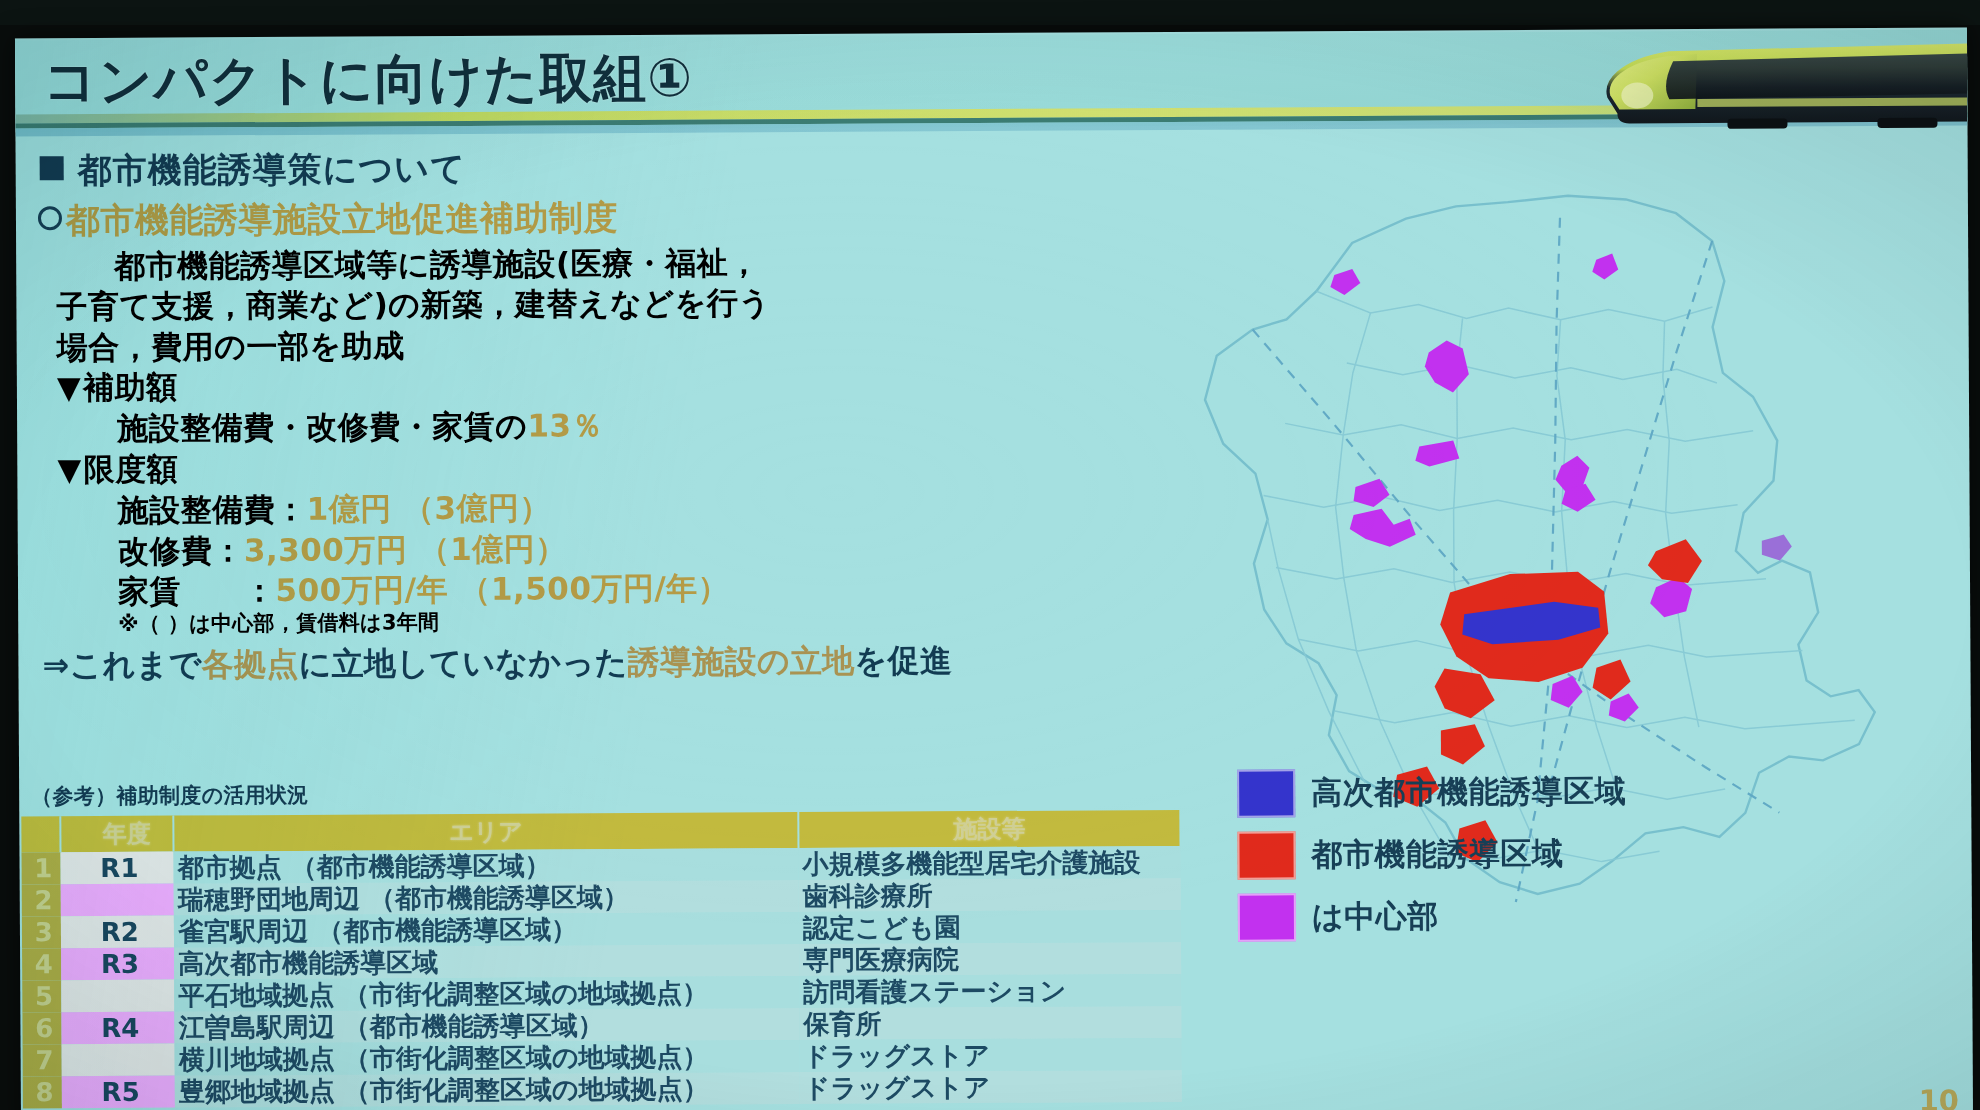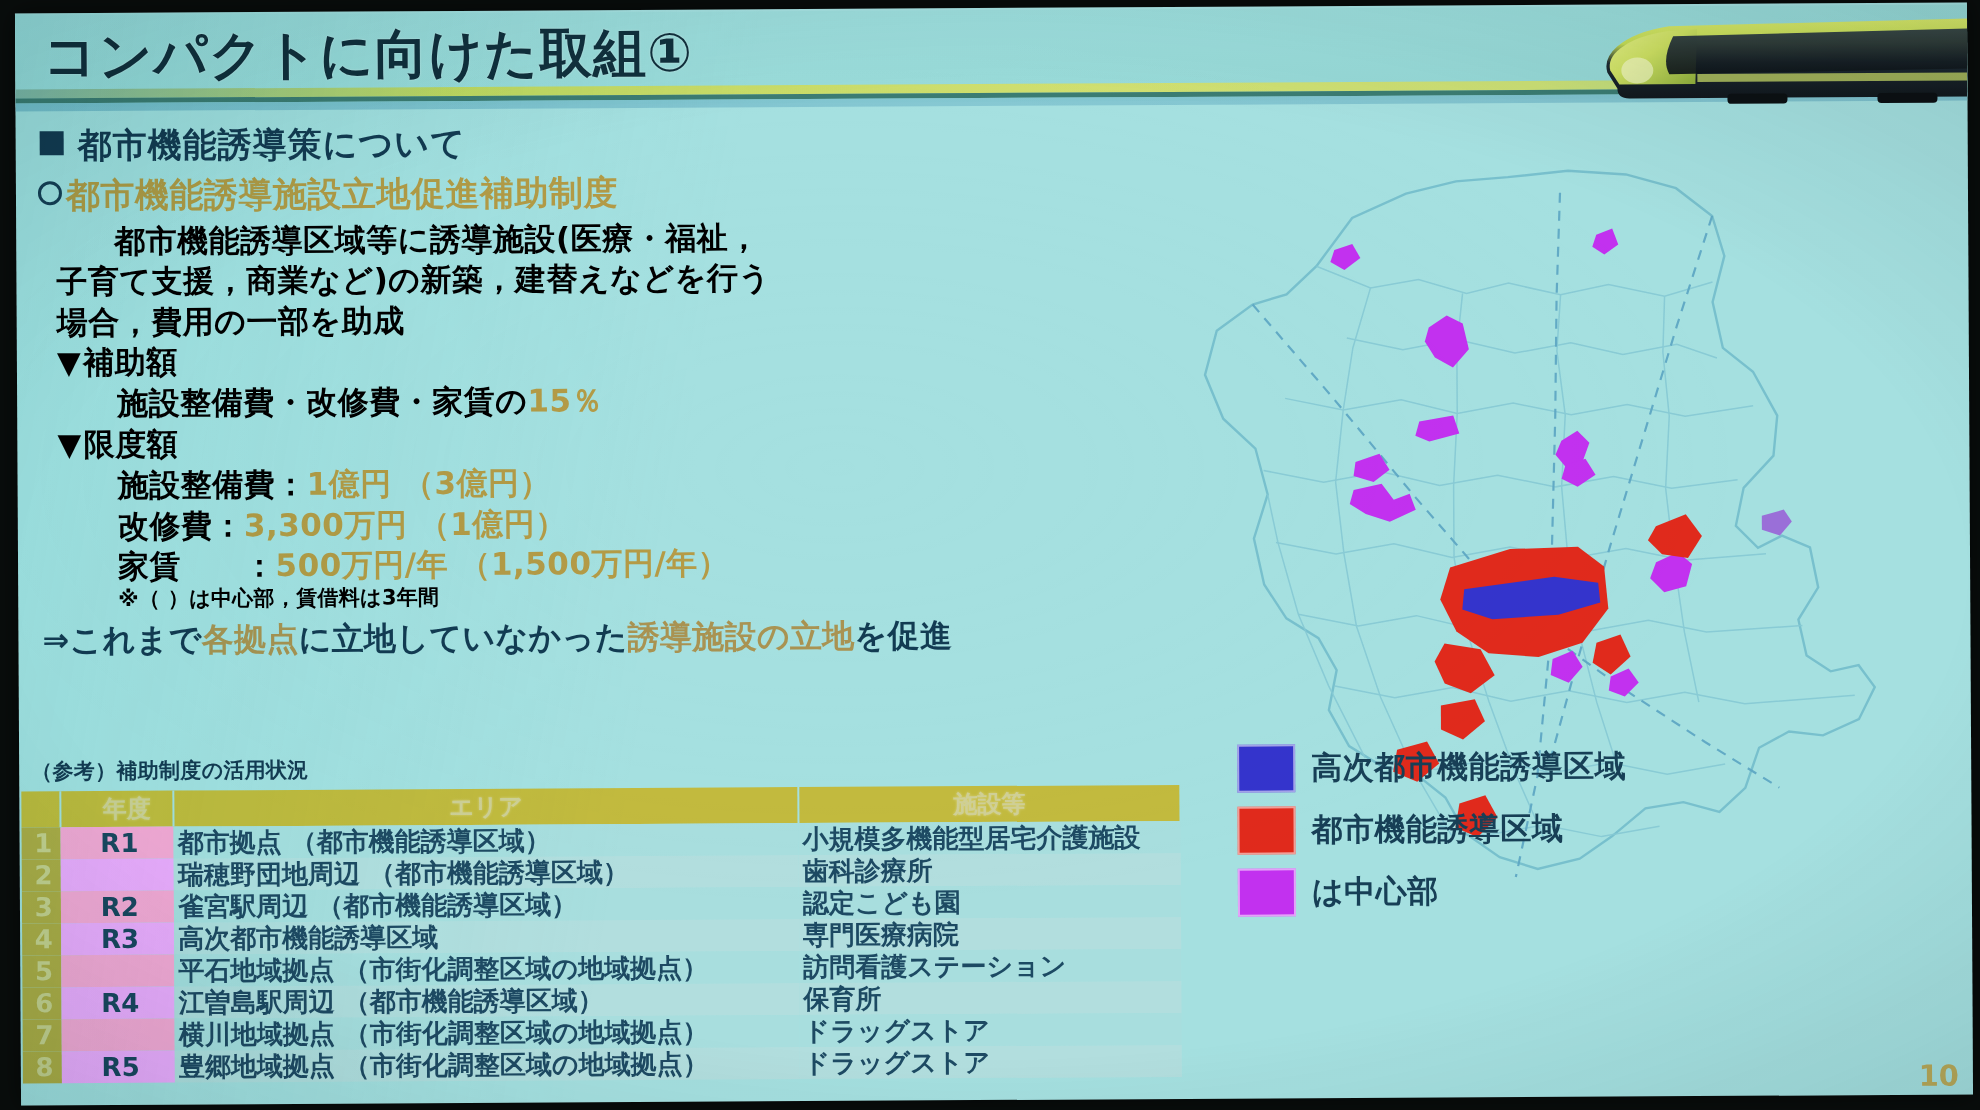--- a/index.html
+++ b/index.html
@@ -3,21 +3,21 @@
 <meta charset="utf-8">
 <title>コンパクトに向けた取組①</title>
 <style>
   html,body{margin:0;padding:0;background:#0c1412;}
   body{
     font-family:"DejaVu Sans","Liberation Sans",sans-serif;
     width:1980px;height:1110px;overflow:hidden;position:relative;
   }
   
   #photo-frame{
-    position:absolute;inset:0;background:#090d0c;
+    position:absolute;inset:0;background:#090d0c;margin-top:25px;
   }
   #slide{
     position:absolute;left:18px;top:8px;width:1952px;height:1092px;
     background:#a5e0e0;
     transform:rotate(-0.32deg);
     box-shadow:0 0 26px rgba(0,0,0,.55);
     overflow:hidden;
   }
   
   #slide::after{
@@ -104,21 +104,21 @@
   #aid-table th.c-area{width:640px;}
   #aid-table th.c-fac{width:390px;}
   #aid-table td{
     font-size:26px;height:32px;padding:0 0 0 4px;line-height:1;
   }
   td.c-no{
     background:#b0ac47;color:#c9cf8e;font-size:22px;text-align:center;width:36px;
     padding:0;
   }
   td.c-year{
-    background:#f9a8d4;text-align:center;font-size:30px;color:#18475f;width:92px;
+    background:#e5e5e5;text-align:center;font-size:30px;color:#18475f;width:92px;
   }
   td.c-area{background:#a8dede;padding-left:24px;}
   tr.alt td.c-area, tr.alt td.c-fac{background:#b2dede;}
   tr.alt td.c-year{background:#f0abfc;}
   td.c-fac{background:#a8dede;padding-left:10px;}
 
   
   #map-panel{
     position:absolute;left:1140px;top:92px;width:812px;height:1010px;
   }
@@ -186,21 +186,21 @@
       </div>
 
       <div class="body-line body-indent">都市機能誘導区域等に誘導施設(医療・福祉，</div>
       <div class="body-line">子育て支援，商業など)の新築，建替えなどを行う</div>
       <div class="body-line">場合，費用の一部を助成</div>
 
       <div class="sec-head">
         <span class="tri">▼</span><span>補助額</span>
       </div>
       <div class="sec-item">
-        <span>施設整備費・改修費・家賃の</span><span class="gold">15％</span>
+        <span>施設整備費・改修費・家賃の</span><span class="gold">13％</span>
       </div>
 
       <div class="sec-head">
         <span class="tri">▼</span><span>限度額</span>
       </div>
 
       <div class="sec-item">
         <span>施設整備費：</span><span class="gold">1億円 （3億円）</span>
       </div>
       <div class="sec-item">

